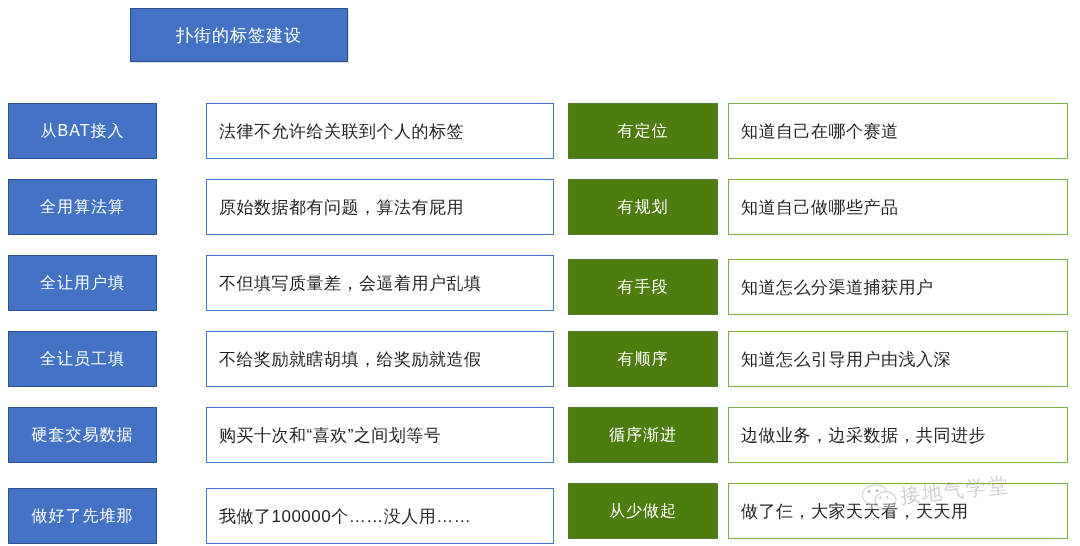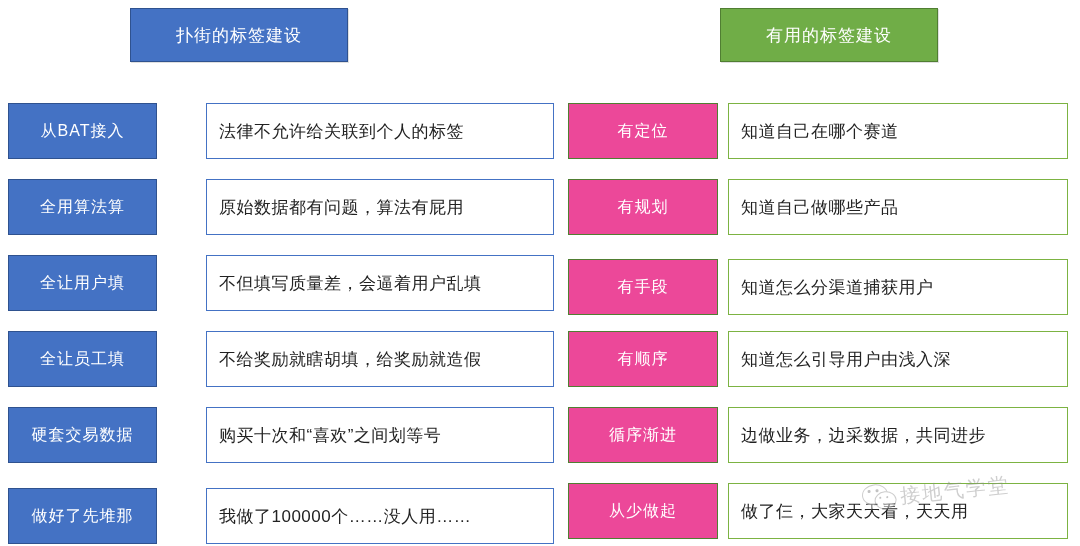--- a/index.html
+++ b/index.html
@@ -63,21 +63,21 @@
     height: 56px;
     display: flex;
     align-items: center;
     justify-content: center;
     color: #ffffff;
     font-size: 16px;
     letter-spacing: 1px;
     box-sizing: border-box;
   }
   .row.blue  .tag-box { width: 149px; background: #4472C4; border: 1px solid #2F528F; }
-  .row.green .tag-box { width: 150px; background: #ec4899; border: 1px solid #507E32; }
+  .row.green .tag-box { width: 150px; background: #4d7c0f; border: 1px solid #507E32; }
 
   .desc-box {
     position: absolute;
     top: 0;
     height: 56px;
     display: flex;
     align-items: center;
     background: #ffffff;
     box-sizing: border-box;
     padding-left: 12px;
@@ -167,23 +167,20 @@
 </style>
 </head>
 <body>
 
 <div class="canvas">
 
   <div class="col-header blue">
     <span>扑街的标签建设</span>
   </div>
 
-  <div class="col-header green">
-    <span>有用的标签建设</span>
-  </div>
 
   <div class="row blue" style="top:103px;">
     <div class="tag-box">
       <span>从BAT接入</span>
     </div>
     <div class="desc-box">
       <span>法律不允许给关联到个人的标签</span>
     </div>
   </div>
 

